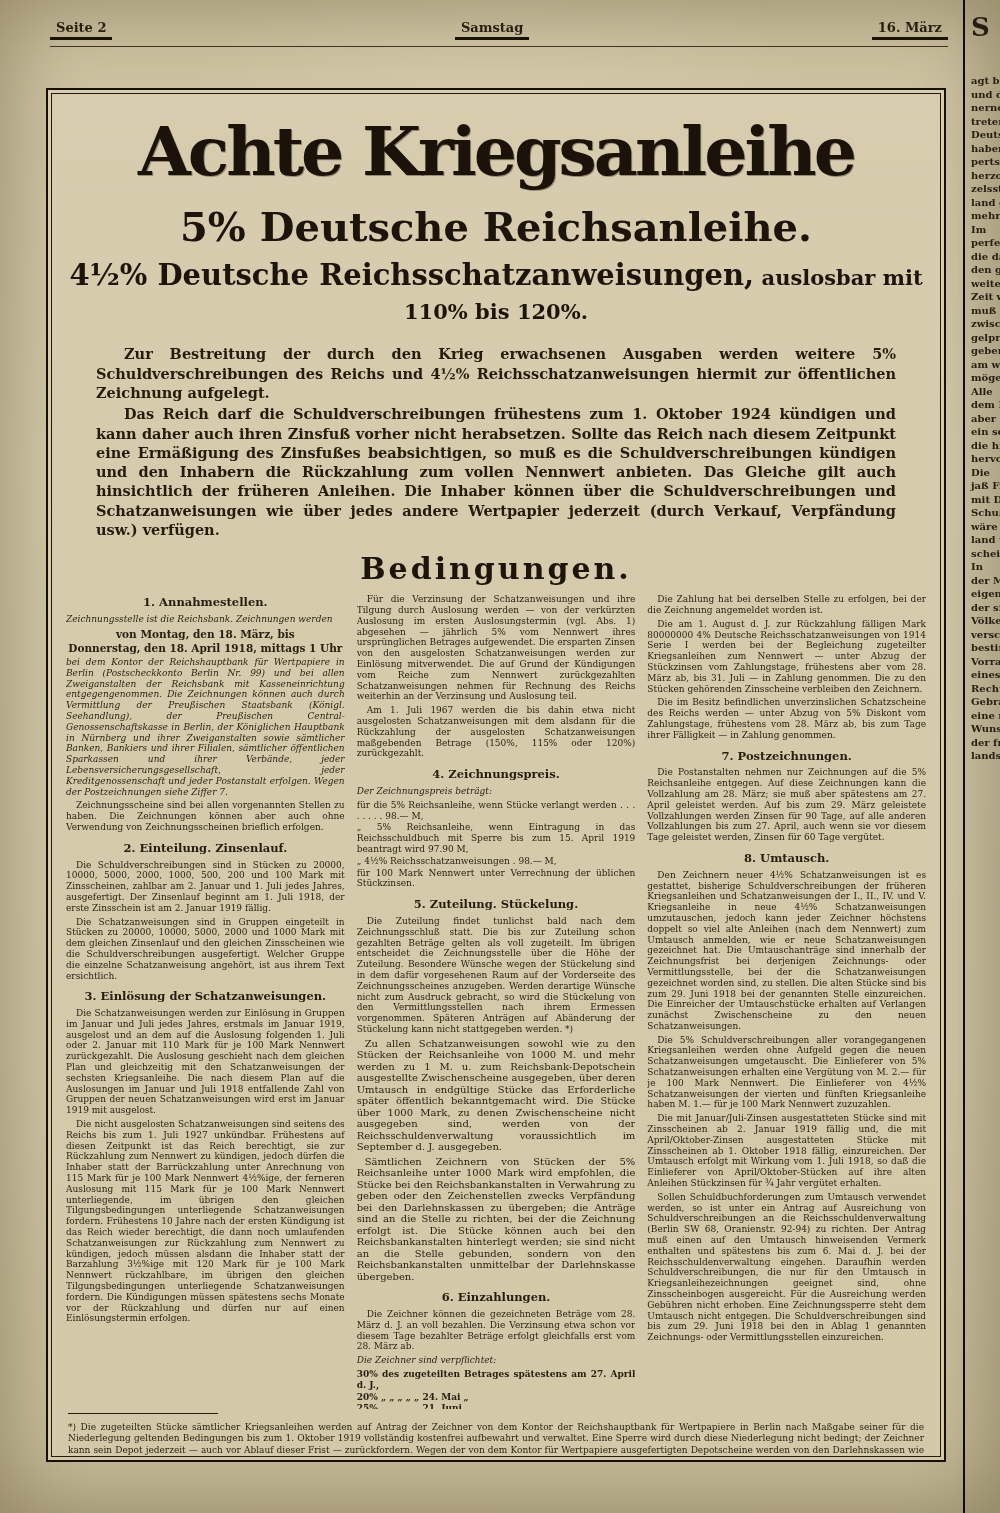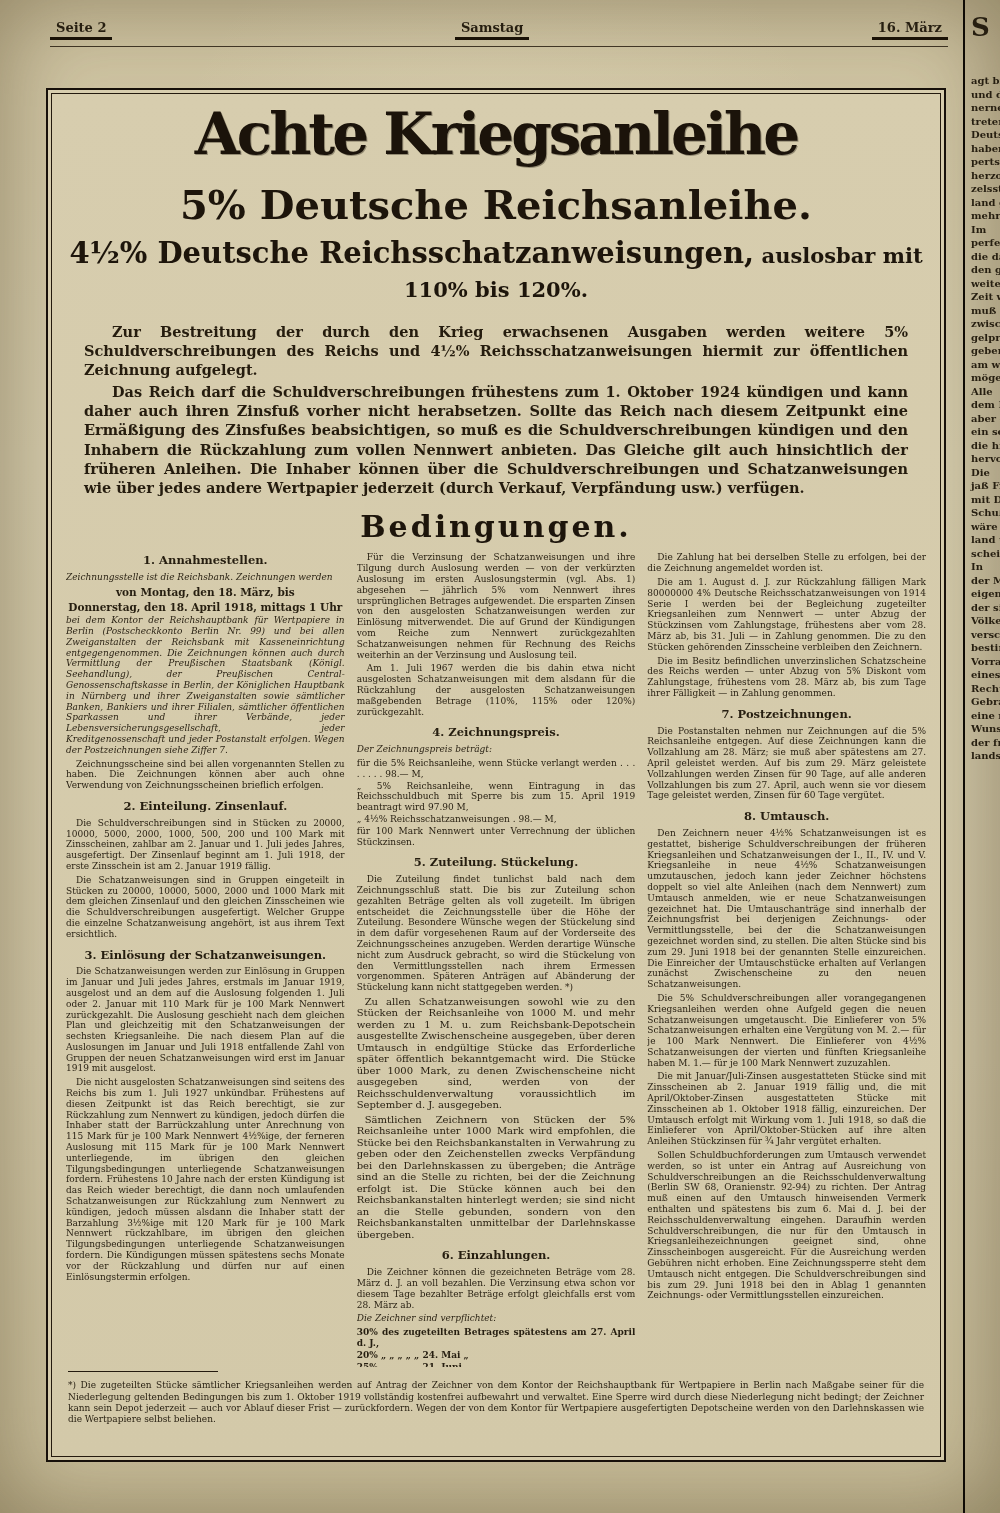--- a/index.html
+++ b/index.html
@@ -17,29 +17,29 @@
   
   .page-header{position:absolute;top:20px;left:50px;width:898px;display:flex;
     justify-content:space-between;font-weight:bold;font-size:13px;}
   .page-header span{border-bottom:3px solid #1a1206;padding:0 6px 2px;}
   .header-rule{position:absolute;top:46px;left:50px;width:898px;border-top:1.5px solid rgba(30,20,8,.8);}
   
   .ad-frame{position:absolute;top:88px;left:46px;width:900px;height:1374px;
     border:2.5px solid #17100a;padding:3px;box-sizing:border-box;
     background:linear-gradient(180deg,#d7cdae, #d3c9a9);}
   .ad-inner{border:1px solid #241a0e;height:100%;box-sizing:border-box;overflow:hidden;}
-  .headline{margin:10px 4px 0;text-align:center;font-size:58px;line-height:1.05;
+  .headline{margin:22px 4px 0;text-align:center;font-size:68px;line-height:1.05;
     font-weight:bold;letter-spacing:-3px;color:#1b130a;
     text-shadow:1px 1px 0 rgba(27,19,10,.35);}
   .subline1{margin-top:16px;text-align:center;font-size:40px;font-weight:bold;color:#1d150b;}
   .subline2{margin-top:8px;text-align:center;font-size:29px;font-weight:bold;color:#1d150b;}
   .subline2 .tail{font-size:21px;}
   .intro{margin:18px 28px 0;font-size:14.5px;font-weight:bold;line-height:1.33;
     text-align:justify;color:#251c0e;}
-  .intro p{margin:0 4px 2px;text-indent:28px;hyphens:auto;}
+  .intro p{margin:0 16px 2px;text-indent:28px;hyphens:auto;}
   .cond-title{margin:12px 0 2px;text-align:center;font-size:30px;font-weight:bold;
     letter-spacing:3px;color:#1d150b;}
   .columns{margin:8px 14px 0;display:flex;gap:12px;height:815px;overflow:hidden;
     font-size:9px;line-height:1.2;text-align:justify;}
   .col{flex:1;overflow:hidden;}
   .col h3{margin:9px 0 4px;text-align:center;font-size:11.5px;font-weight:bold;}
   .col h3:first-child{margin-top:2px;}
   .col p{margin:0 0 3px;text-indent:10px;hyphens:auto;}
   .col p.noindent{text-indent:0;font-style:italic;}
   .col p.emphasis{text-indent:0;text-align:center;font-weight:bold;font-size:10.5px;margin:2px 0;}
@@ -102,21 +102,21 @@
         <p>Die Schuldverschreibungen sind in Stücken zu 20000, 10000, 5000, 2000, 1000, 500, 200 und 100 Mark mit Zinsscheinen, zahlbar am 2. Januar und 1. Juli jedes Jahres, ausgefertigt. Der Zinsenlauf beginnt am 1. Juli 1918, der erste Zinsschein ist am 2. Januar 1919 fällig.</p>
         <p>Die Schatzanweisungen sind in Gruppen eingeteilt in Stücken zu 20000, 10000, 5000, 2000 und 1000 Mark mit dem gleichen Zinsenlauf und den gleichen Zinsscheinen wie die Schuldverschreibungen ausgefertigt. Welcher Gruppe die einzelne Schatzanweisung angehört, ist aus ihrem Text ersichtlich.</p>
 
         <h3>3. Einlösung der Schatzanweisungen.</h3>
         <p>Die Schatzanweisungen werden zur Einlösung in Gruppen im Januar und Juli jedes Jahres, erstmals im Januar 1919, ausgelost und an dem auf die Auslosung folgenden 1. Juli oder 2. Januar mit 110 Mark für je 100 Mark Nennwert zurückgezahlt. Die Auslosung geschieht nach dem gleichen Plan und gleichzeitig mit den Schatzanweisungen der sechsten Kriegsanleihe. Die nach diesem Plan auf die Auslosungen im Januar und Juli 1918 entfallende Zahl von Gruppen der neuen Schatzanweisungen wird erst im Januar 1919 mit ausgelost.</p>
         <p>Die nicht ausgelosten Schatzanweisungen sind seitens des Reichs bis zum 1. Juli 1927 unkündbar. Frühestens auf diesen Zeitpunkt ist das Reich berechtigt, sie zur Rückzahlung zum Nennwert zu kündigen, jedoch dürfen die Inhaber statt der Barrückzahlung unter Anrechnung von 115 Mark für je 100 Mark Nennwert 4½%ige, der ferneren Auslosung mit 115 Mark für je 100 Mark Nennwert unterliegende, im übrigen den gleichen Tilgungsbedingungen unterliegende Schatzanweisungen fordern. Frühestens 10 Jahre nach der ersten Kündigung ist das Reich wieder berechtigt, die dann noch umlaufenden Schatzanweisungen zur Rückzahlung zum Nennwert zu kündigen, jedoch müssen alsdann die Inhaber statt der Barzahlung 3½%ige mit 120 Mark für je 100 Mark Nennwert rückzahlbare, im übrigen den gleichen Tilgungsbedingungen unterliegende Schatzanweisungen fordern. Die Kündigungen müssen spätestens sechs Monate vor der Rückzahlung und dürfen nur auf einen Einlösungstermin erfolgen.</p>
       </div>
 
       <div class="col">
         <p>Für die Verzinsung der Schatzanweisungen und ihre Tilgung durch Auslosung werden — von der verkürzten Auslosung im ersten Auslosungstermin (vgl. Abs. 1) abgesehen — jährlich 5% vom Nennwert ihres ursprünglichen Betrages aufgewendet. Die ersparten Zinsen von den ausgelosten Schatzanweisungen werden zur Einlösung mitverwendet. Die auf Grund der Kündigungen vom Reiche zum Nennwert zurückgezahlten Schatzanweisungen nehmen für Rechnung des Reichs weiterhin an der Verzinsung und Auslosung teil.</p>
-        <p>Am 1. Juli 1967 werden die bis dahin etwa nicht ausgelosten Schatzanweisungen mit dem alsdann für die Rückzahlung der ausgelosten Schatzanweisungen maßgebenden Betrage (110%, 115% oder 120%) zurückgezahlt.</p>
+        <p>Am 1. Juli 1967 werden die bis dahin etwa nicht ausgelosten Schatzanweisungen mit dem alsdann für die Rückzahlung der ausgelosten Schatzanweisungen maßgebenden Betrage (150%, 115% oder 120%) zurückgezahlt.</p>
 
         <h3>4. Zeichnungspreis.</h3>
         <p class="noindent">Der Zeichnungspreis beträgt:</p>
         <p class="priceline">für die 5% Reichsanleihe, wenn Stücke verlangt werden . . . . . . . .  98.— M,</p>
         <p class="priceline">„  5% Reichsanleihe, wenn Eintragung in das Reichsschuldbuch mit Sperre bis zum 15. April 1919 beantragt wird 97.90 M,</p>
         <p class="priceline">„  4½% Reichsschatzanweisungen . 98.— M,</p>
         <p class="priceline">für 100 Mark Nennwert unter Verrechnung der üblichen Stückzinsen.</p>
 
         <h3>5. Zuteilung.  Stückelung.</h3>
         <p>Die Zuteilung findet tunlichst bald nach dem Zeichnungsschluß statt. Die bis zur Zuteilung schon gezahlten Beträge gelten als voll zugeteilt. Im übrigen entscheidet die Zeichnungsstelle über die Höhe der Zuteilung. Besondere Wünsche wegen der Stückelung sind in dem dafür vorgesehenen Raum auf der Vorderseite des Zeichnungsscheines anzugeben. Werden derartige Wünsche nicht zum Ausdruck gebracht, so wird die Stückelung von den Vermittlungsstellen nach ihrem Ermessen vorgenommen. Späteren Anträgen auf Abänderung der Stückelung kann nicht stattgegeben werden. *)</p>

